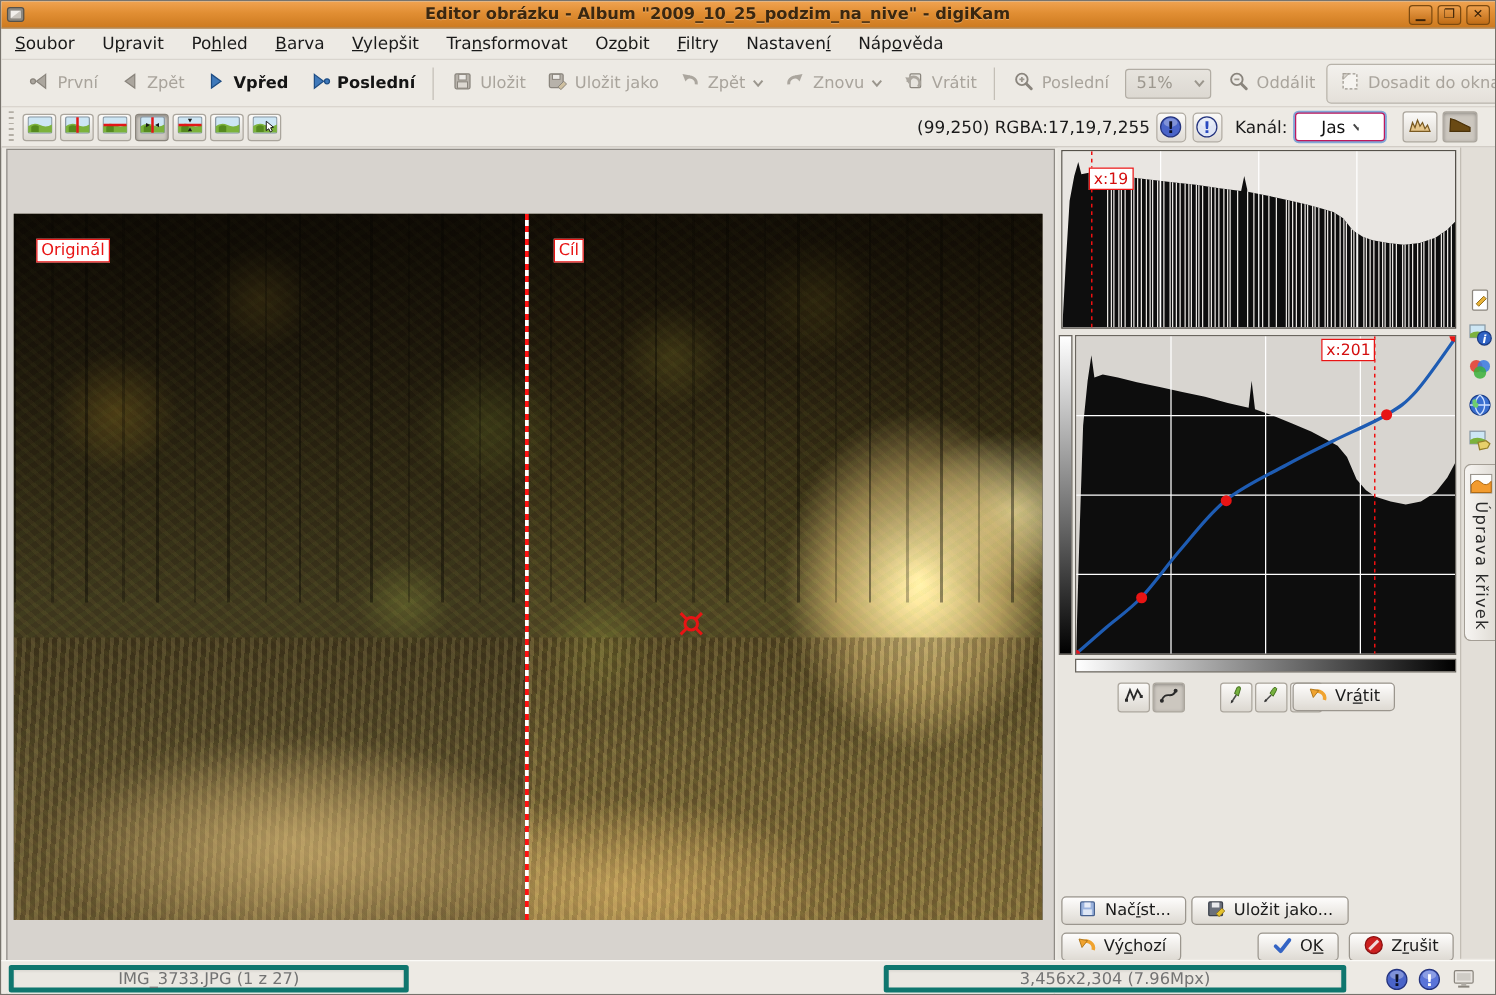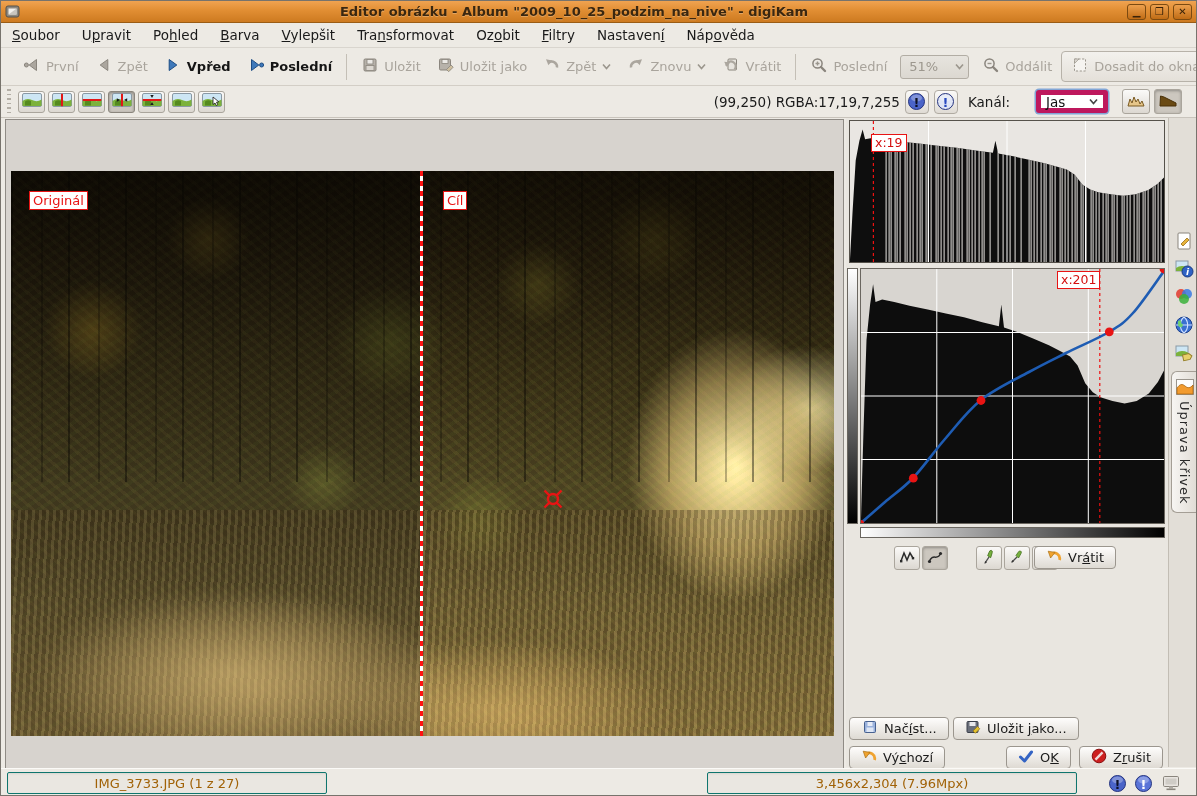--- a/index.html
+++ b/index.html
@@ -39,22 +39,22 @@
 
   #infobar { position:absolute; left:0; top:85px; width:100%; height:32px; background:#edeae4;
     border-bottom:1px solid #c9c4bc; display:flex; align-items:center; padding:0 6px; }
   .pbtn { width:27px; height:22px; border:1px solid #aaa59c; border-radius:3px; margin-right:3px;
     background:linear-gradient(#fbfaf8,#dcd8d1); display:flex; align-items:center; justify-content:center; }
   .pbtn.active { background:#ccc7bf; box-shadow:inset 0 1px 3px rgba(0,0,0,.35); border-color:#8a857c; }
   #pixel-info { margin-left:auto; color:#1a1a1a; font-size:13.5px; }
   .mini-btn { width:24px; height:24px; border:1px solid #b0aba2; border-radius:4px; margin-left:5px;
     background:linear-gradient(#fbfaf8,#dfdbd4); display:flex; align-items:center; justify-content:center; }
   #channel-label { margin:0 6px 0 10px; font-size:13.5px; color:#1a1a1a; }
-  #channel-combo { width:72px; height:23px; border:5px solid #be185d; box-shadow:0 0 0 1.5px rgba(93,143,209,.75);
-    border-radius:3px; background:#fff; display:flex; align-items:center; padding:0 5px; gap:6px;margin-left:20px; }
+  #channel-combo { width:72px; height:23px; border:1px solid #be185d; box-shadow:0 0 0 1.5px rgba(93,143,209,.75);
+    border-radius:3px; background:#fff; display:flex; align-items:center; padding:0 20px; gap:6px; }
   #channel-combo .cval { flex:1; font-size:13.5px; color:#111; }
   #scale-btns { margin-left:14px; display:flex; gap:4px; margin-right:8px; }
   .scale-btn { width:28px; height:25px; border:1px solid #aaa59c; border-radius:3px;
     background:linear-gradient(#fbfaf8,#dcd8d1); display:flex; align-items:center; justify-content:center; }
   .scale-btn.active { background:#ccc7bf; box-shadow:inset 0 1px 3px rgba(0,0,0,.3); }
 
   
   #canvas-area { position:absolute; left:4px; top:118px; width:839px; height:764px;
     background:#d7d3ce; border:1px solid #8f8b85; }
   #photo { position:absolute; left:5px; top:51px; width:823px; height:565px; background:#241c0e; }
@@ -123,22 +123,22 @@
   
   #right-sidebar { position:absolute; left:1167px; top:117px; width:30px; height:649px; background:#e2ded7; border-left:1px solid #c2bdb4; }
   .side-icon { position:absolute; left:4px; width:22px; height:22px; display:flex; align-items:center; justify-content:center; }
   #vtab { position:absolute; left:2px; top:253px; width:26px; padding:7px 2px; writing-mode:vertical-rl;
     background:linear-gradient(90deg,#f7f5f2,#e0dcd5); border:1px solid #a49e95; border-right:none;
     border-radius:6px 0 0 6px; display:flex; align-items:center; gap:6px; }
   #vtab .vtab-label { font-size:13px; color:#2a2a2a; letter-spacing:1px; }
 
   
   #statusbar { position:absolute; left:0; top:767px; width:100%; height:29px; background:#edeae4; border-top:1px solid #fbfaf7; }
-  .sb-sec { position:absolute; top:3px; height:22px; border:1px solid #0f766e; border-radius:2px;
-    display:flex; align-items:center; justify-content:center; font-size:13px; color:#a16207;
+  .sb-sec { position:absolute; top:3px; height:22px; border:4px solid #0f766e; border-radius:2px;
+    display:flex; align-items:center; justify-content:center; font-size:13px; color:#737373;
     box-shadow:inset 0 1px 2px rgba(0,0,0,.08); background:#eae7e1; }
   #sb-file { left:6px; width:320px; }
   #sb-sel  { left:430px; width:270px; }
   #sb-size { left:706px; width:370px; }
   .sb-icon { position:absolute; top:4px; width:20px; height:20px; display:flex; align-items:center; justify-content:center; }
 </style>
 </head>
 <body>
 
 <div id="window">

